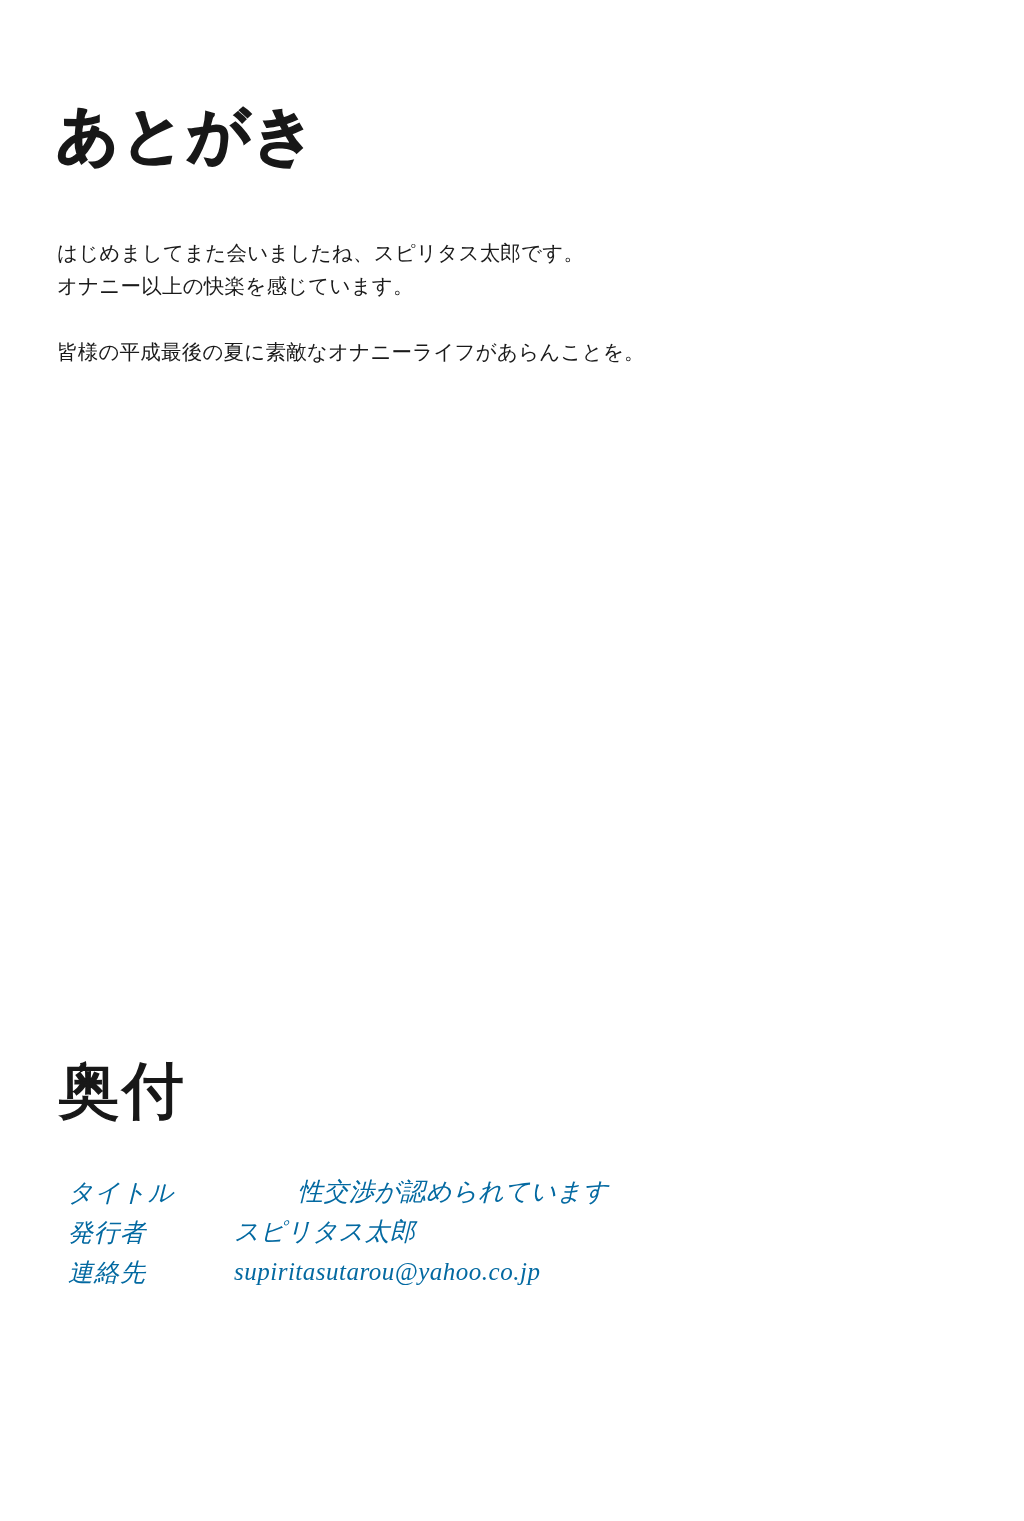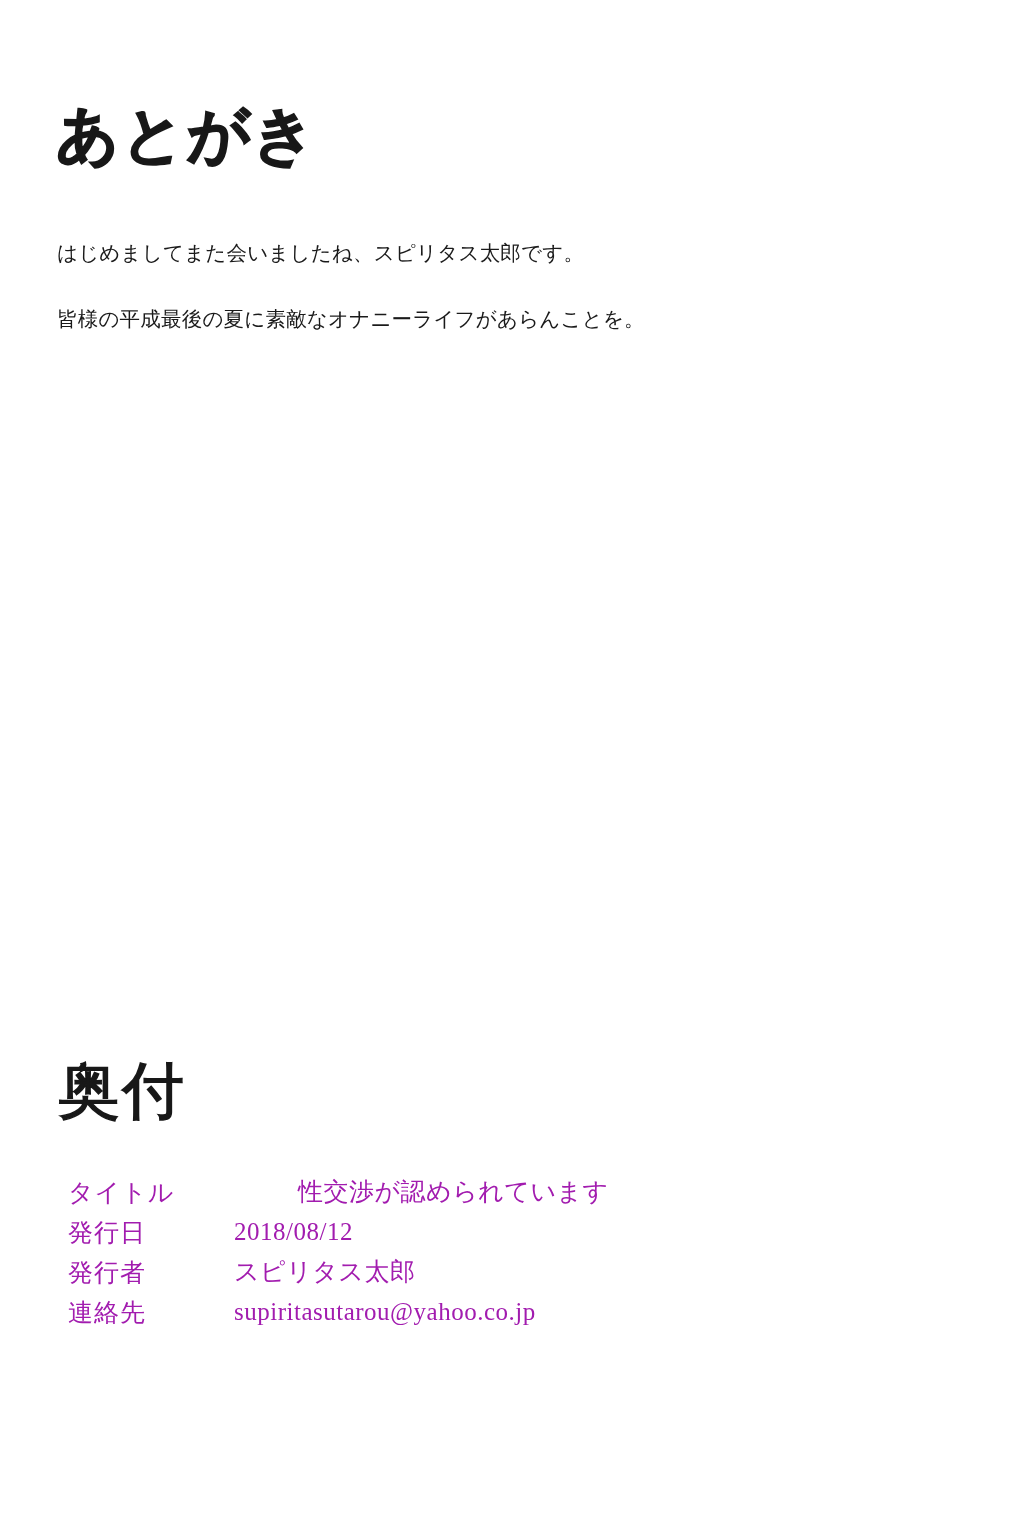--- a/index.html
+++ b/index.html
@@ -70,21 +70,22 @@
   }
 
   .colophon-table {
     position: absolute;
     left: 68px;
     top: 1172px;
     width: 760px;
     border-collapse: collapse;
     font-size: 25px;
     line-height: 40px;
-    color: #a21caf;
+    color: #0369a1;
+    font-style: italic;
   }
   .colophon-table td {
     padding: 0;
     vertical-align: top;
     white-space: nowrap;
   }
   .colophon-table td.label {
     width: 160px;
     letter-spacing: 1px;
   }
@@ -106,34 +107,31 @@
 </style>
 </head>
 <body>
 
 <div class="page">
 
   <div class="afterword-heading">あとがき</div>
 
   <div class="afterword-body">
     <p>はじめましてまた会いましたね、スピリタス太郎です。</p>
+    <p>オナニー以上の快楽を感じています。</p>
     <p class="gap">皆様の平成最後の夏に素敵なオナニーライフがあらんことを。</p>
   </div>
 
   <div class="colophon-heading">奥付</div>
 
   <table class="colophon-table">
     <tbody>
       <tr class="row-title">
         <td class="label">タイトル</td>
         <td class="value">性交渉が認められています</td>
-      </tr>
-      <tr class="row-date">
-        <td class="label">発行日</td>
-        <td class="value">2018/08/12</td>
       </tr>
       <tr class="row-publisher">
         <td class="label">発行者</td>
         <td class="value">スピリタス太郎</td>
       </tr>
       <tr class="row-contact">
         <td class="label">連絡先</td>
         <td class="value">supiritasutarou@yahoo.co.jp</td>
       </tr>
     </tbody>

